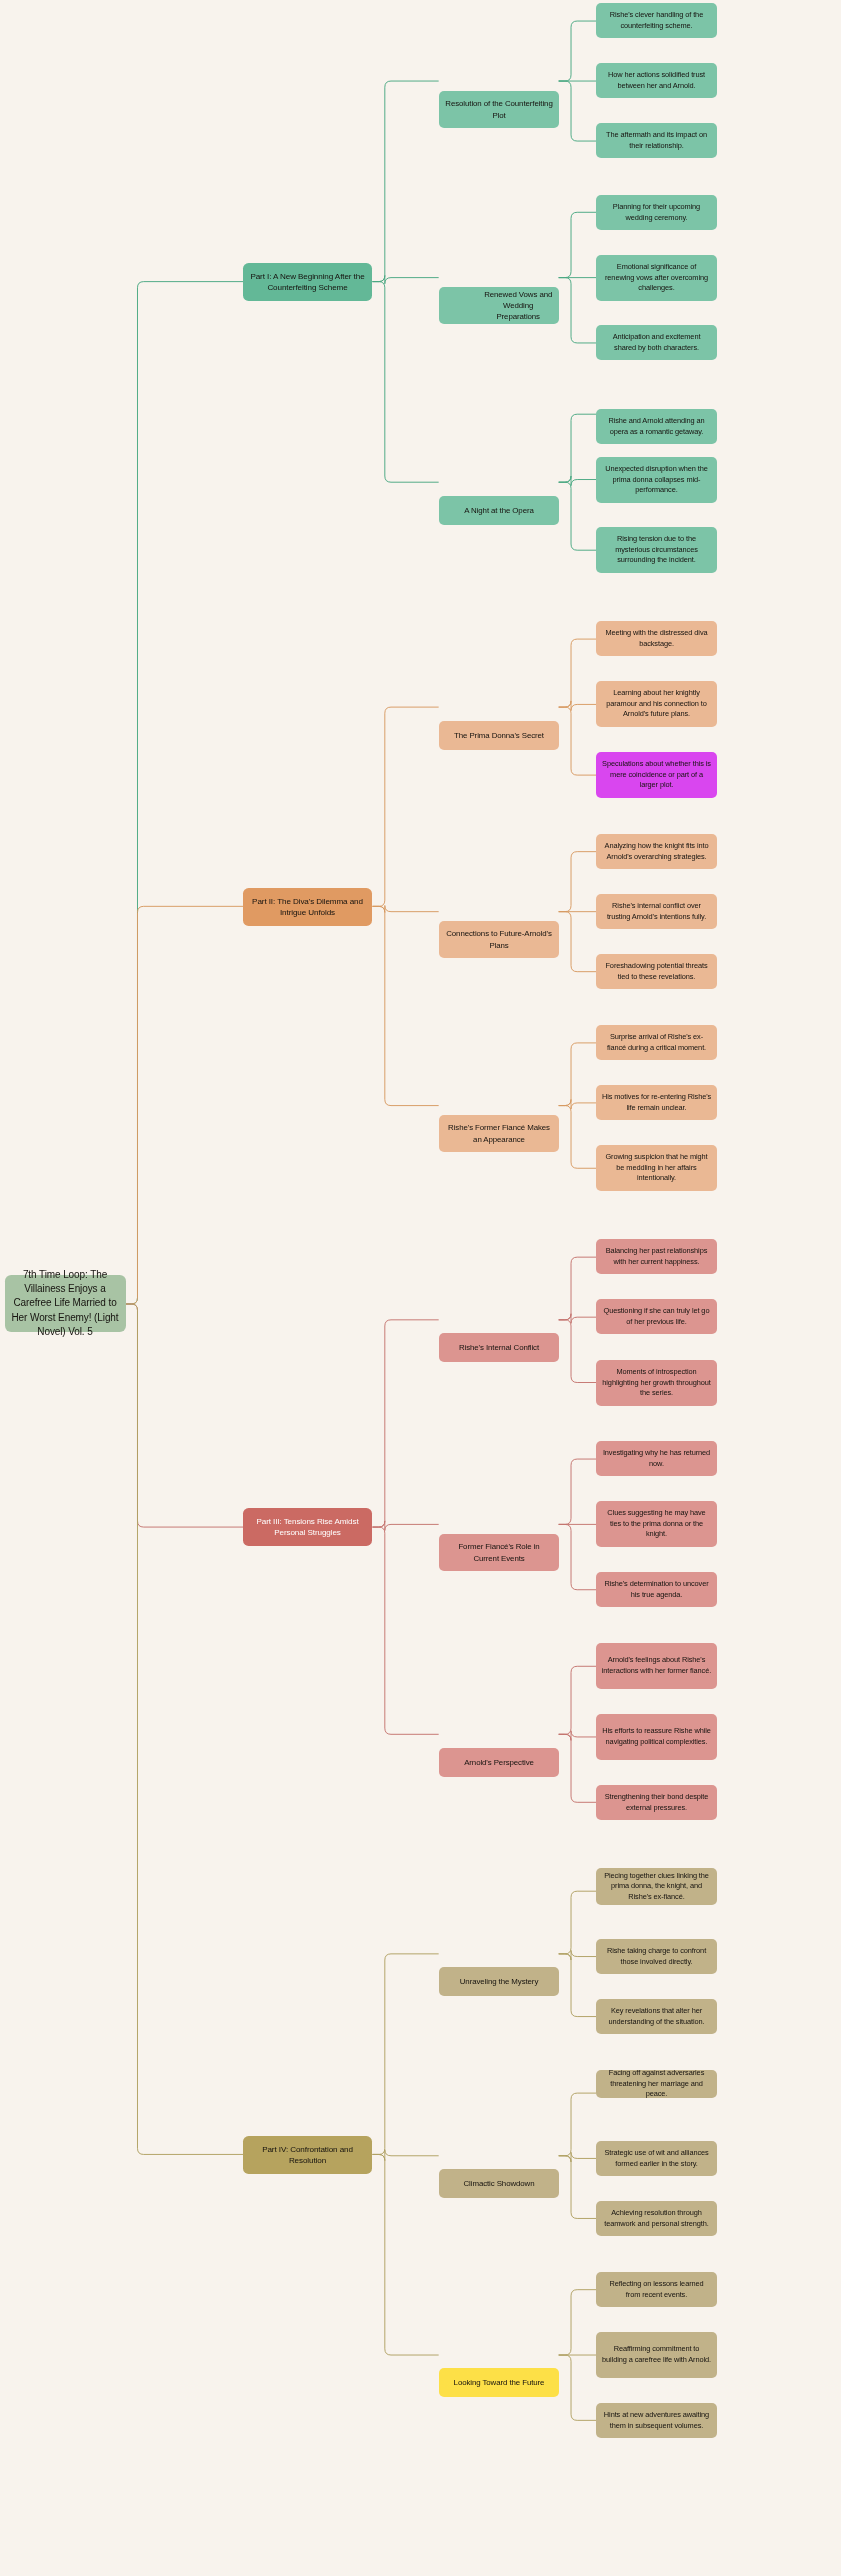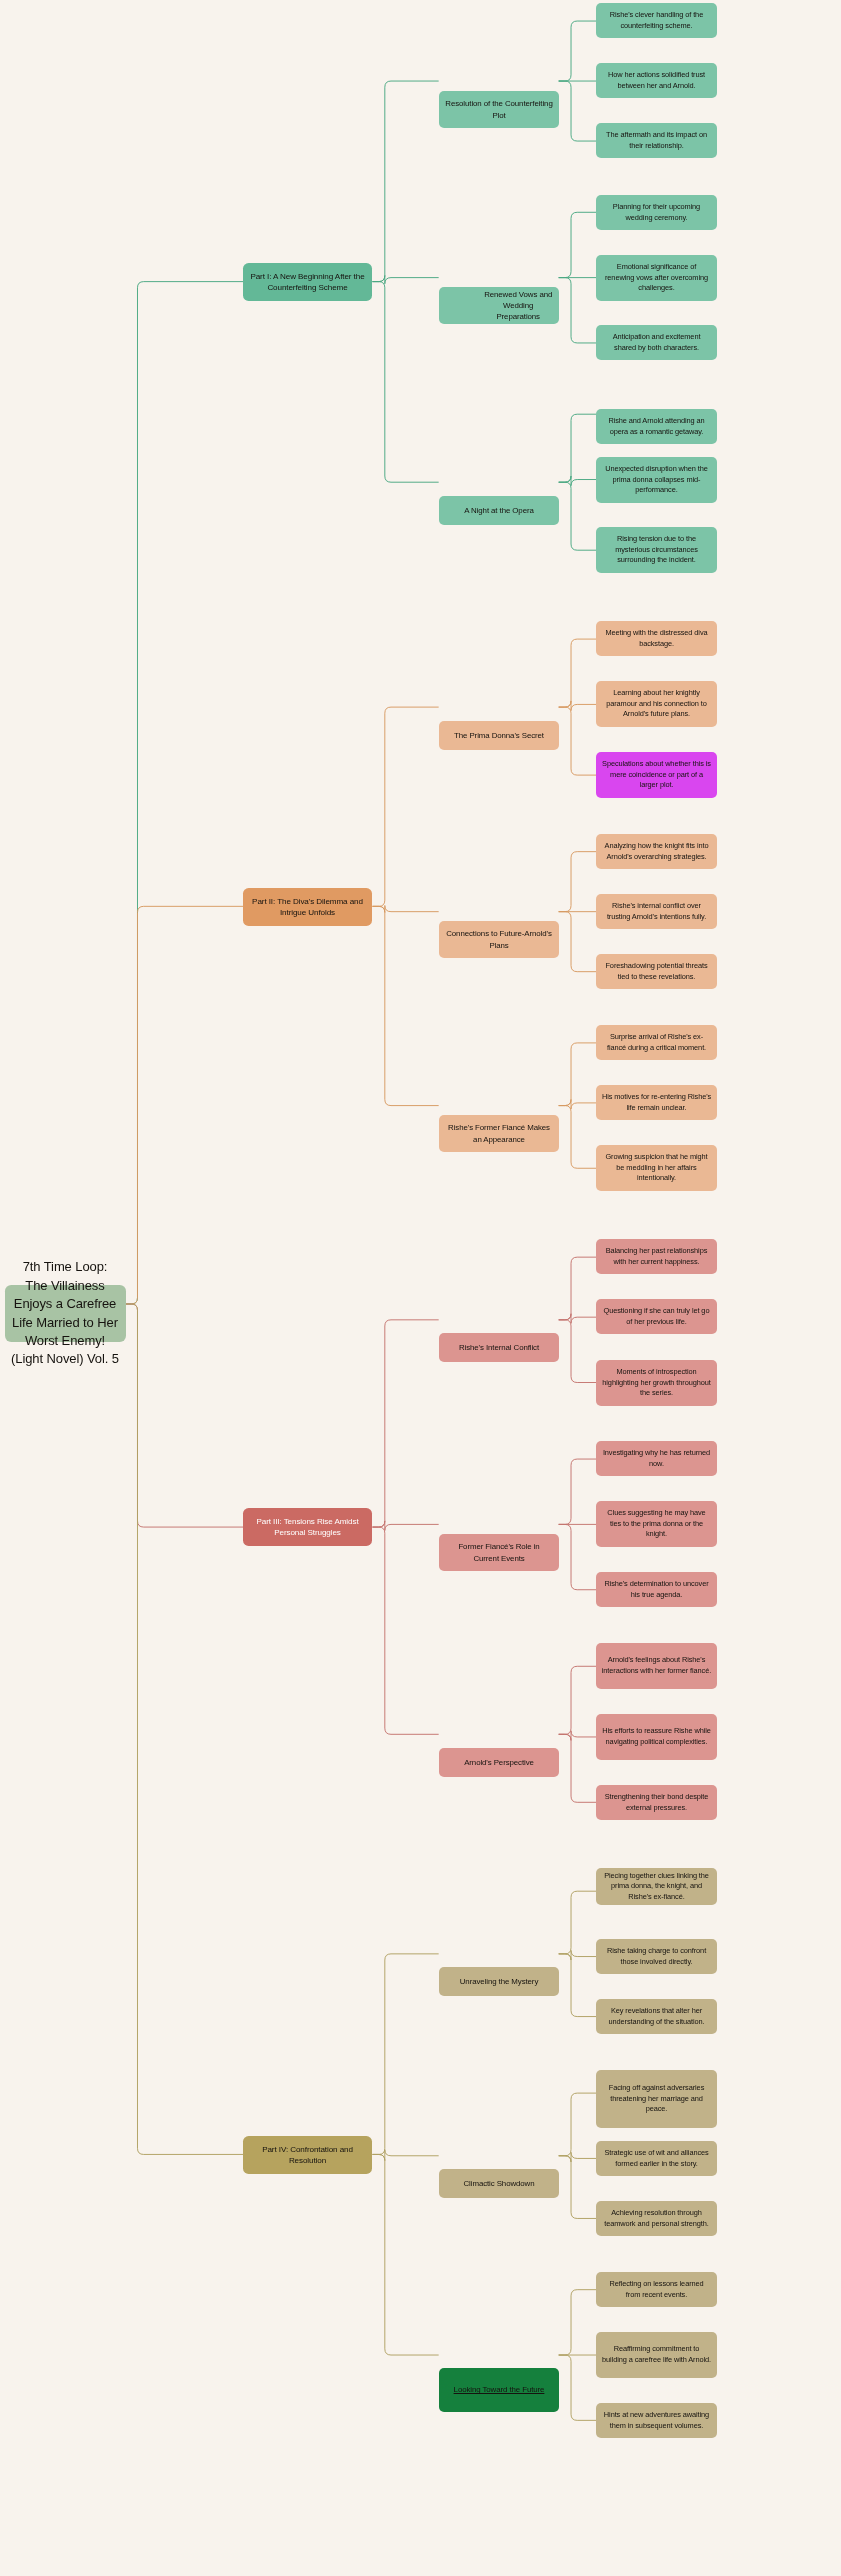--- a/index.html
+++ b/index.html
@@ -31,23 +31,22 @@
     text-align: center;
     border-radius: 5px;
     padding: 3.4px 5.6px;
     line-height: 1.42;
     color: #16130f;
     letter-spacing: -0.1px;
     z-index: 2;
   }
   .node.root {
     background: #a8c3a4;
-    font-size: 13px;
+    font-size: 10px;
     border-radius: 6.2px;
-    margin-top: 10px;
   }
   .node.l1 {
     font-size: 8.1px;
     border-radius: 5.6px;
   }
   .node.l2 { font-size: 7.9px; margin-top: 28px; }
   .node.l3 { font-size: 7.4px; }
   .white-text { color: #ffffff; }
 </style>
 </head>
@@ -230,42 +229,42 @@
     </div>
     <div class="node l3" style="left: 596px; width: 121px; height: 35px; top: 1939px; background: rgb(193, 178, 137);">
       <span>Rishe taking charge to confront those involved directly.</span>
     </div>
     <div class="node l3" style="left: 596px; width: 121px; height: 35px; top: 1999px; background: rgb(193, 178, 137);">
       <span>Key revelations that alter her understanding of the situation.</span>
     </div>
     <div class="node l2" style="left: 439px; width: 120px; height: 29px; top: 1939px; background: rgb(193, 178, 137);">
       <span>Unraveling the Mystery</span>
     </div>
-    <div class="node l3" style="left: 596px; width: 121px; height: 58px; top: 2070px; background: rgb(193, 178, 137);">
+    <div class="node l3" style="left: 596px; width: 121px; height: 28px; top: 2070px; background: rgb(193, 178, 137);">
       <span>Facing off against adversaries threatening her marriage and peace.</span>
     </div>
     <div class="node l3" style="left: 596px; width: 121px; height: 35px; top: 2141px; background: rgb(193, 178, 137);">
       <span>Strategic use of wit and alliances formed earlier in the story.</span>
     </div>
     <div class="node l3" style="left: 596px; width: 121px; height: 35px; top: 2201px; background: rgb(193, 178, 137);">
       <span>Achieving resolution through teamwork and personal strength.</span>
     </div>
     <div class="node l2" style="left: 439px; width: 120px; height: 29px; top: 2141px; background: rgb(193, 178, 137);">
       <span>Climactic Showdown</span>
     </div>
     <div class="node l3" style="left: 596px; width: 121px; height: 35px; top: 2272px; background: rgb(193, 178, 137);">
       <span>Reflecting on lessons learned from recent events.</span>
     </div>
     <div class="node l3" style="left: 596px; width: 121px; height: 46px; top: 2332px; background: rgb(193, 178, 137);">
       <span>Reaffirming commitment to building a carefree life with Arnold.</span>
     </div>
     <div class="node l3" style="left: 596px; width: 121px; height: 35px; top: 2403px; background: rgb(193, 178, 137);">
       <span>Hints at new adventures awaiting them in subsequent volumes.</span>
     </div>
-    <div class="node l2" style="left: 439px; width: 120px; height: 44px; top: 2340px; background: #15803d; text-decoration: underline;">
+    <div class="node l2" style="left: 439px; width: 120px; height: 29px; top: 2340px; background: #fde047;">
       <span>Looking Toward the Future</span>
     </div>
     <div class="node l1" style="left: 243px; width: 129px; height: 38px; top: 2136px; background: rgb(182, 163, 94);">
       <span>Part IV: Confrontation and Resolution</span>
     </div>
     <div class="node root" style="left: 4.5px; width: 121px; height: 57px; top: 1275px; background: rgb(168, 195, 164);">
       <span>7th Time Loop: The Villainess Enjoys a Carefree Life Married to Her Worst Enemy! (Light Novel) Vol. 5</span>
     </div>
   </div>
 

